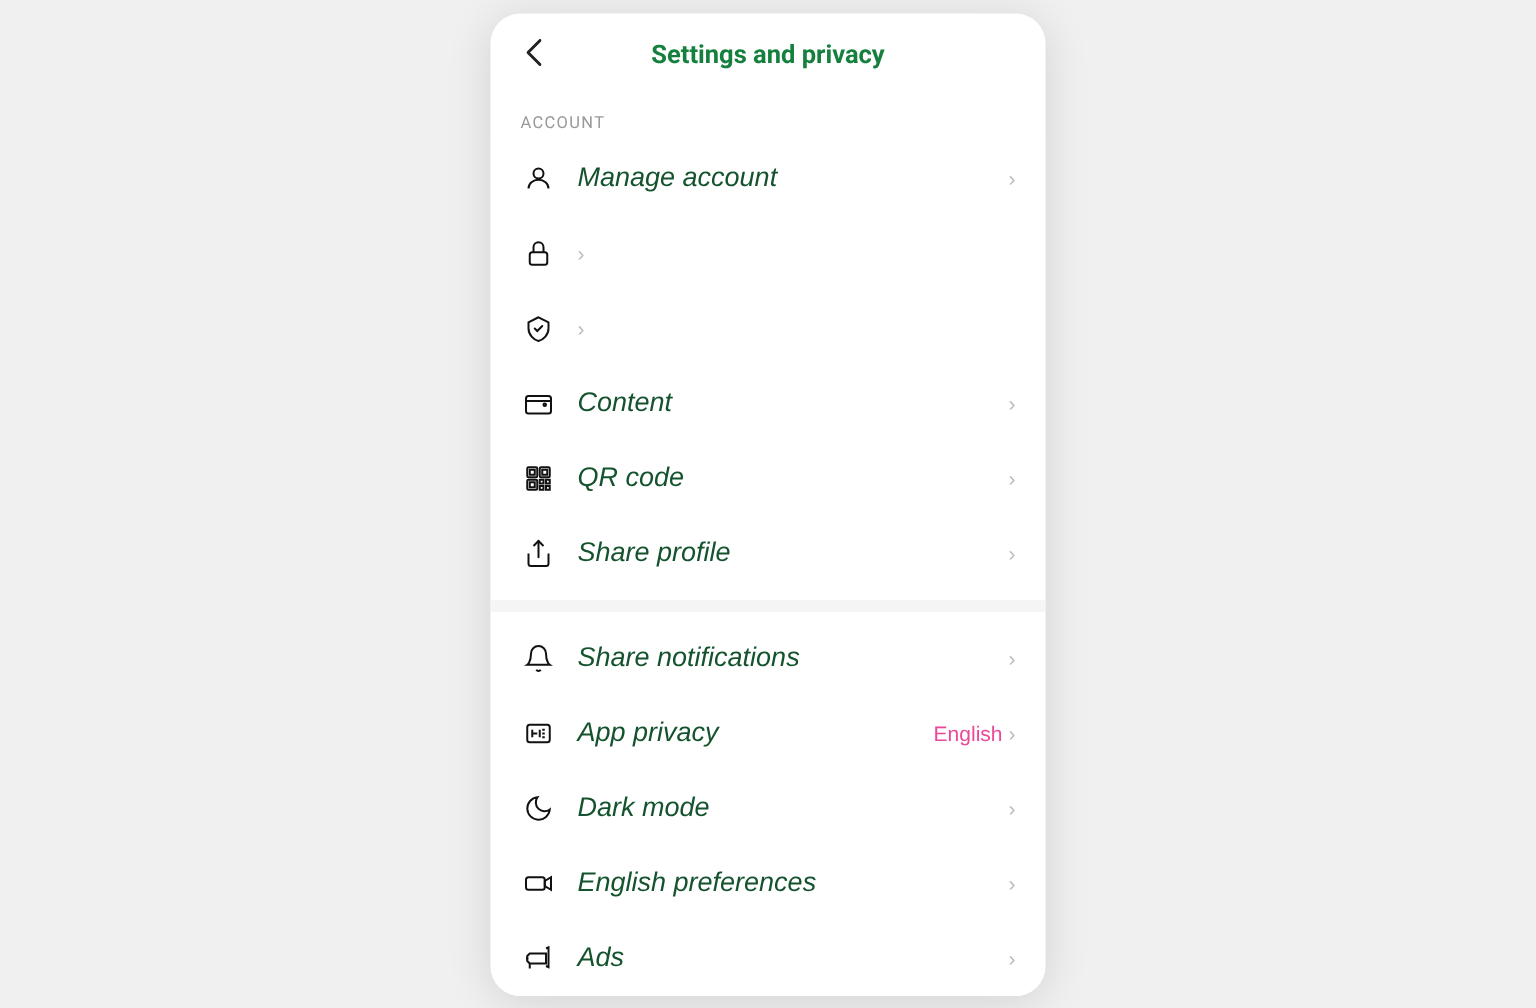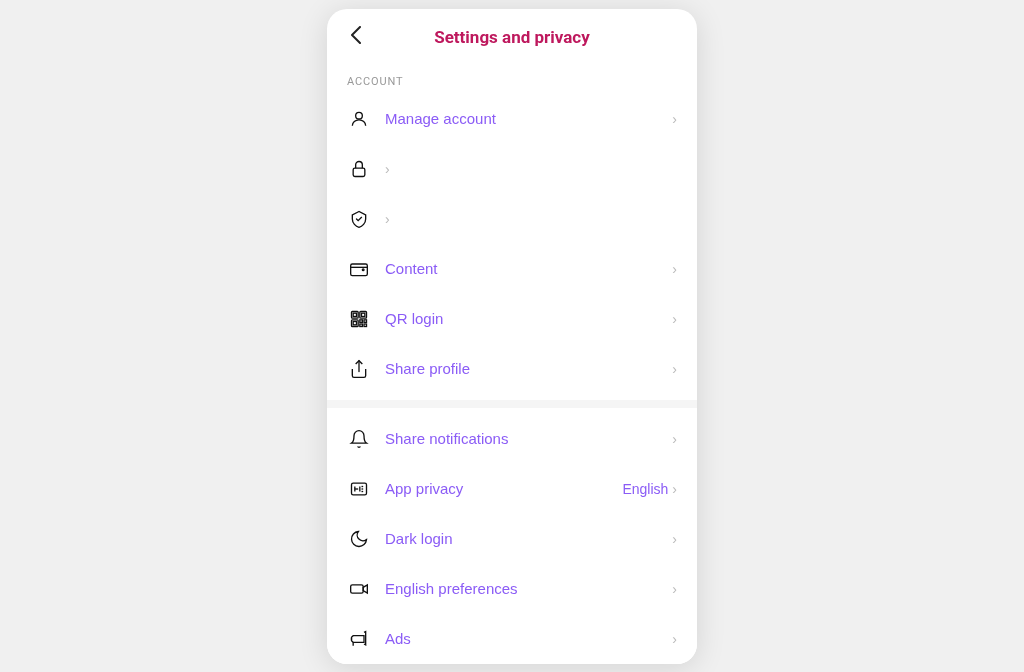--- a/index.html
+++ b/index.html
@@ -48,21 +48,21 @@
       cursor: pointer;
       font-size: 20px;
       color: #222;
       padding: 4px 8px;
       line-height: 1;
     }
 
     .header-title {
       font-size: 17px;
       font-weight: 700;
-      color: #be185d;
+      color: #15803d;
       text-align: center;
     }
 
     .content {
       flex: 1;
       overflow-y: auto;
       padding: 0;
     }
 
     .section-label {
@@ -99,28 +99,29 @@
     .menu-icon svg {
       width: 20px;
       height: 20px;
       stroke: #111;
       fill: none;
       stroke-width: 1.6;
     }
 
     .menu-text {
       flex: 1;
-      font-size: 15px;
-      color: #8b5cf6;
+      font-size: 18px;
+      color: #14532d;
       font-weight: 400;
+      font-style: italic;
     }
 
     .menu-value {
       font-size: 14px;
-      color: #8b5cf6;
+      color: #ec4899;
       margin-right: 4px;
     }
 
     .chevron {
       color: #bbb;
       font-size: 14px;
       flex-shrink: 0;
     }
 
     .section-divider {
@@ -197,21 +198,21 @@
           <rect x="13" y="3" width="8" height="8" rx="1"></rect>
           <rect x="15" y="5" width="4" height="4"></rect>
           <rect x="3" y="13" width="8" height="8" rx="1"></rect>
           <rect x="5" y="15" width="4" height="4"></rect>
           <rect x="13" y="13" width="3" height="3"></rect>
           <rect x="18" y="13" width="3" height="3"></rect>
           <rect x="13" y="18" width="3" height="3"></rect>
           <rect x="18" y="18" width="3" height="3"></rect>
         </svg>
       </span>
-      <span class="menu-text">QR login</span>
+      <span class="menu-text">QR code</span>
       <span class="chevron">›</span>
     </button>
 
     <button class="menu-item">
       <span class="menu-icon">
         <svg viewBox="0 0 24 24">
             <path d="M4 12v8a2 2 0 0 0 2 2h12a2 2 0 0 0 2-2v-8"></path>
             <polyline points="16 6 12 2 8 6"></polyline>
             <line x1="12" y1="2" x2="12" y2="15" stroke-linecap="round"></line>
           </svg>
@@ -250,21 +251,21 @@
       <span class="menu-value">English</span>
       <span class="chevron">›</span>
     </button>
 
     <button class="menu-item">
       <span class="menu-icon">
         <svg viewBox="0 0 24 24">
             <path d="M21 12.79A9 9 0 1 1 11.21 3 7 7 0 0 0 21 12.79z"></path>
           </svg>
       </span>
-      <span class="menu-text">Dark login</span>
+      <span class="menu-text">Dark mode</span>
       <span class="chevron">›</span>
     </button>
 
     <button class="menu-item">
       <span class="menu-icon">
         <svg viewBox="0 0 24 24">
             <rect x="2" y="7" width="15" height="10" rx="2"></rect>
             <path d="M17 10l5-3v10l-5-3V10z"></path>
           </svg>
       </span>

